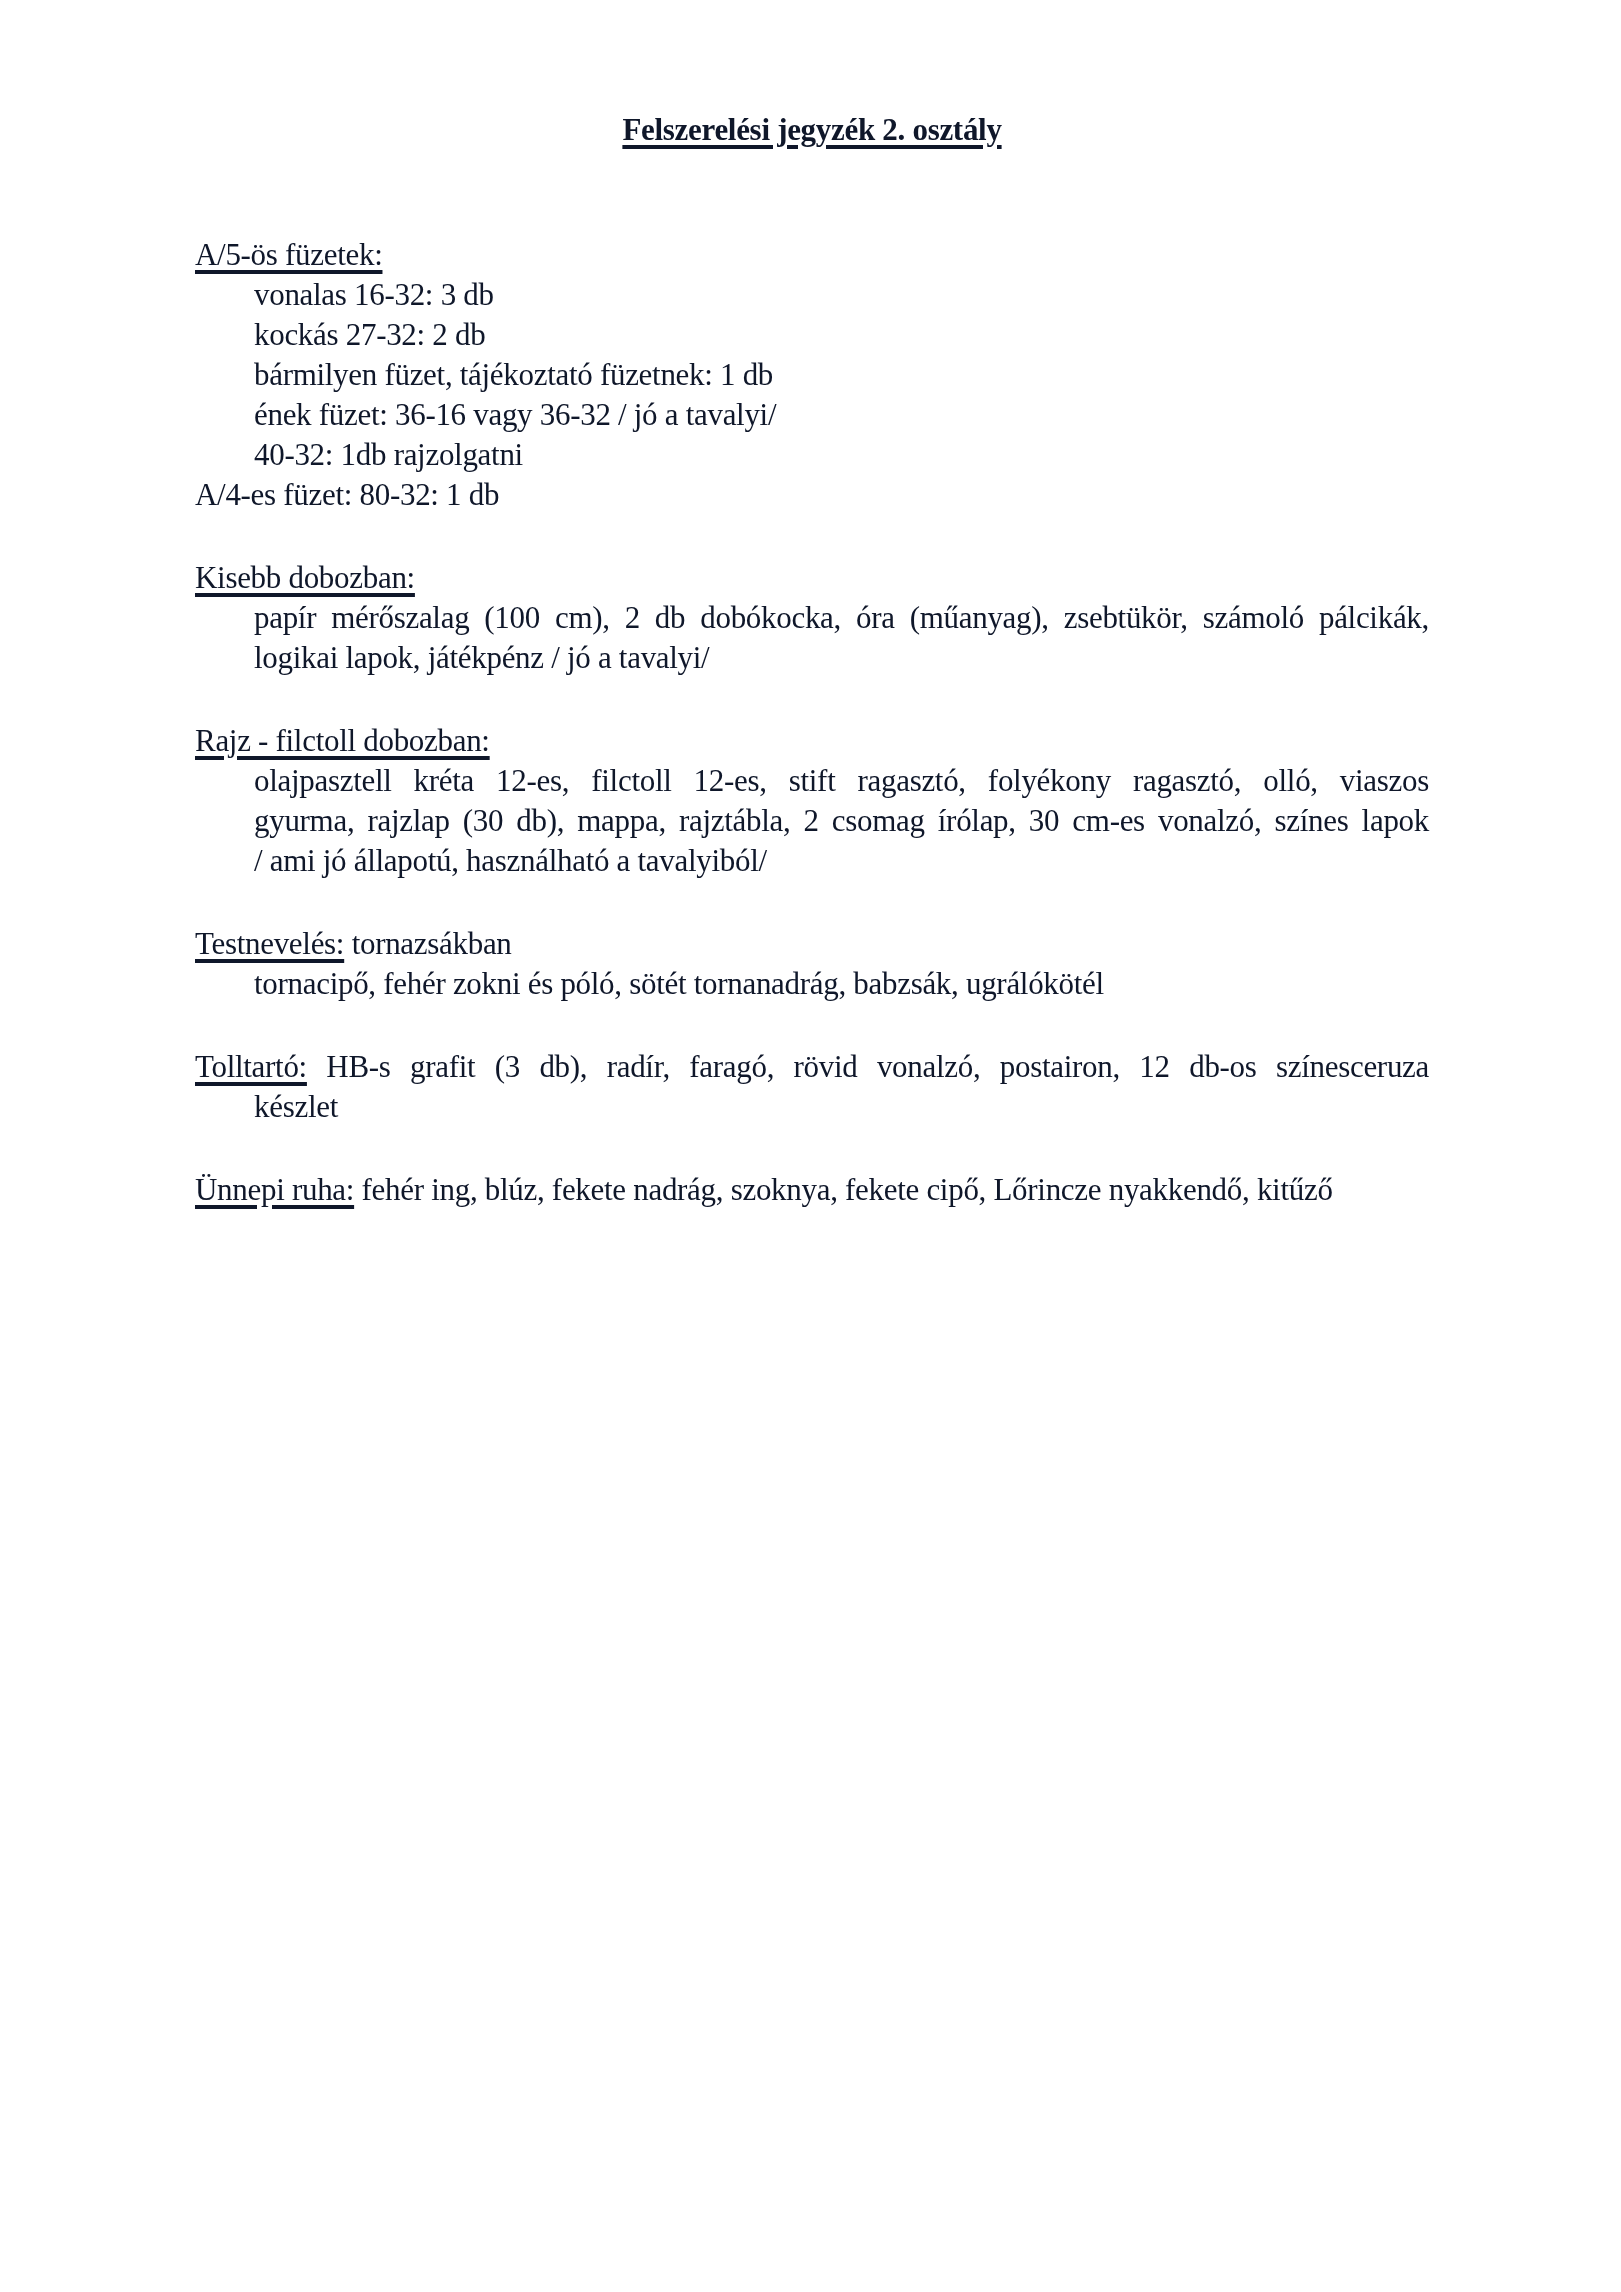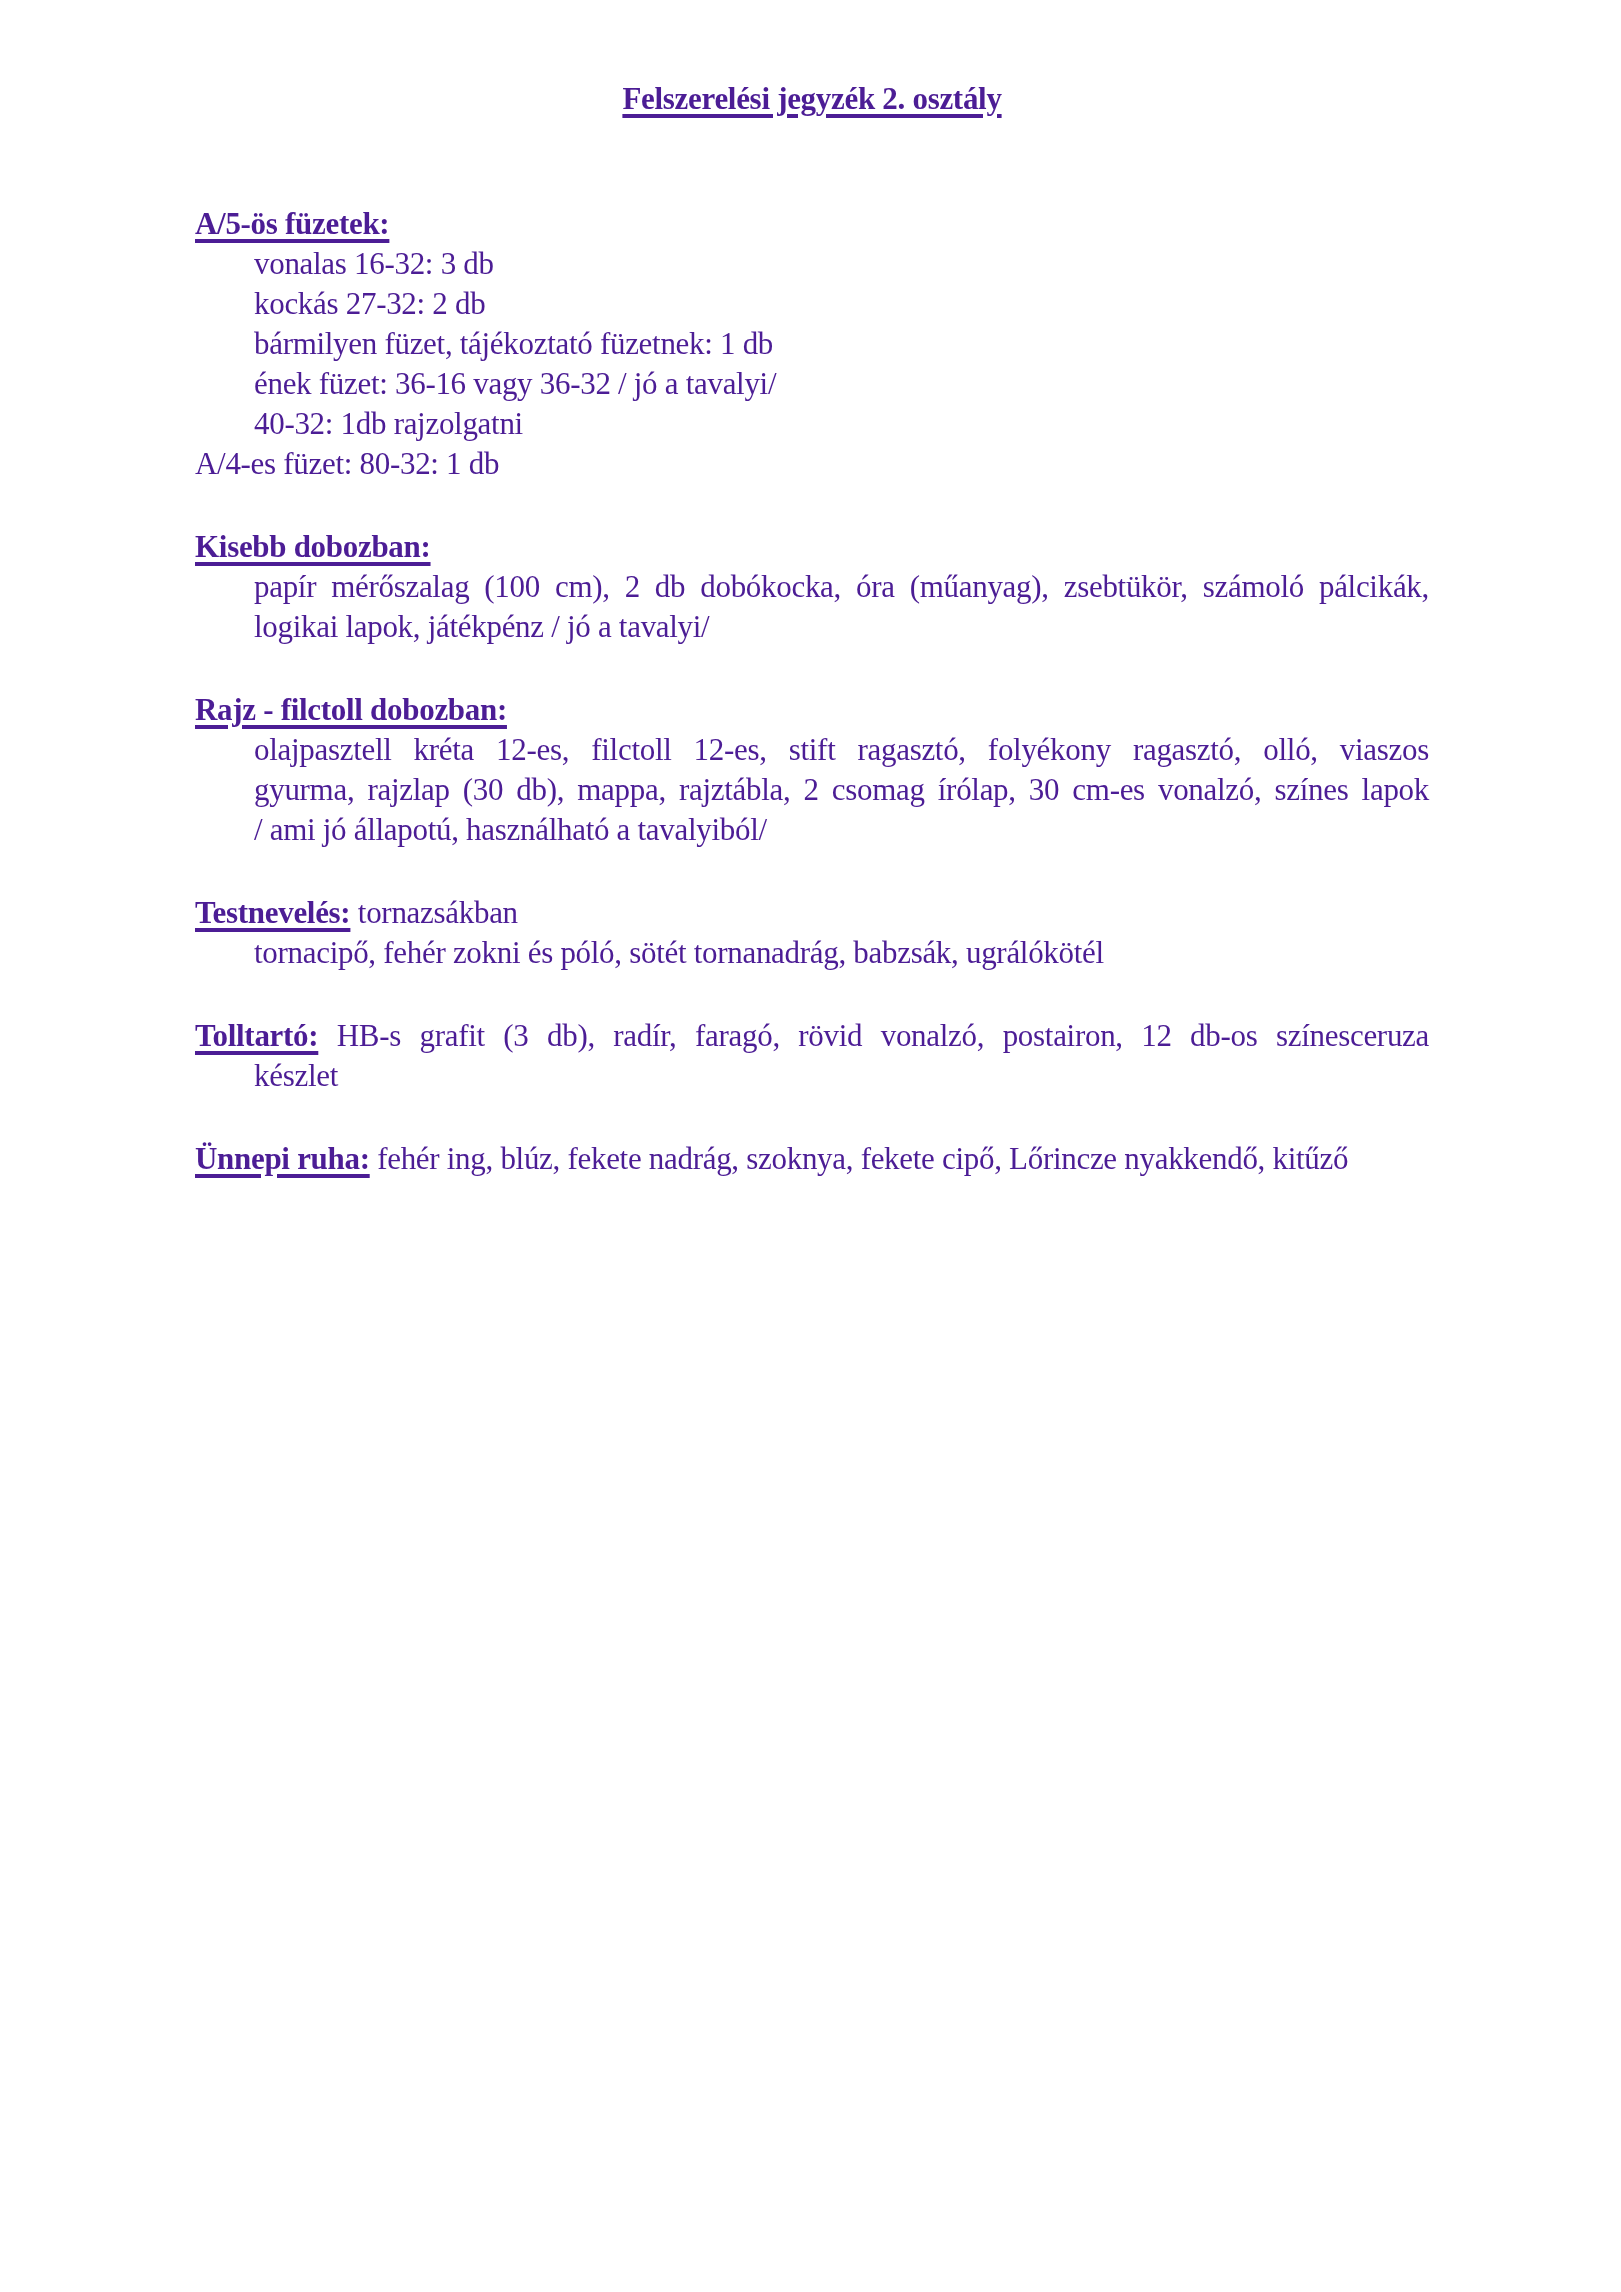--- a/index.html
+++ b/index.html
@@ -5,42 +5,42 @@
   html, body {
     margin: 0;
     padding: 0;
     background: #ffffff;
   }
   .page {
     position: relative;
     width: 1622px;
     height: 2293px;
     box-sizing: border-box;
-    padding: 79px 193px 0 195px;
+    padding: 110px 193px 0 195px;
     background: #ffffff;
-    color: #4c1d95;
+    color: #0f172a;
     font-family: "Liberation Serif", "DejaVu Serif", serif;
     font-size: 31px;
     line-height: 40px;
     letter-spacing: -0.3px;
     overflow: hidden;
   }
   .title {
     text-align: center;
     font-weight: bold;
     text-decoration: underline;
     text-decoration-thickness: 3.6px;
     text-underline-offset: 4.5px;
     margin: 0 0 85px 0;
   }
   .sec { margin-top: 43px; }
   .sec.first { margin-top: 0; }
   .line { min-height: 40px; }
   .hd {
-    font-weight: bold;
+    font-weight: normal;
     text-decoration: underline;
     text-decoration-thickness: 3.6px;
     text-underline-offset: 4.5px;
   }
   .ind { margin-left: 59px; }
   .just {
     text-align: justify;
     text-align-last: justify;
   }
 </style>

